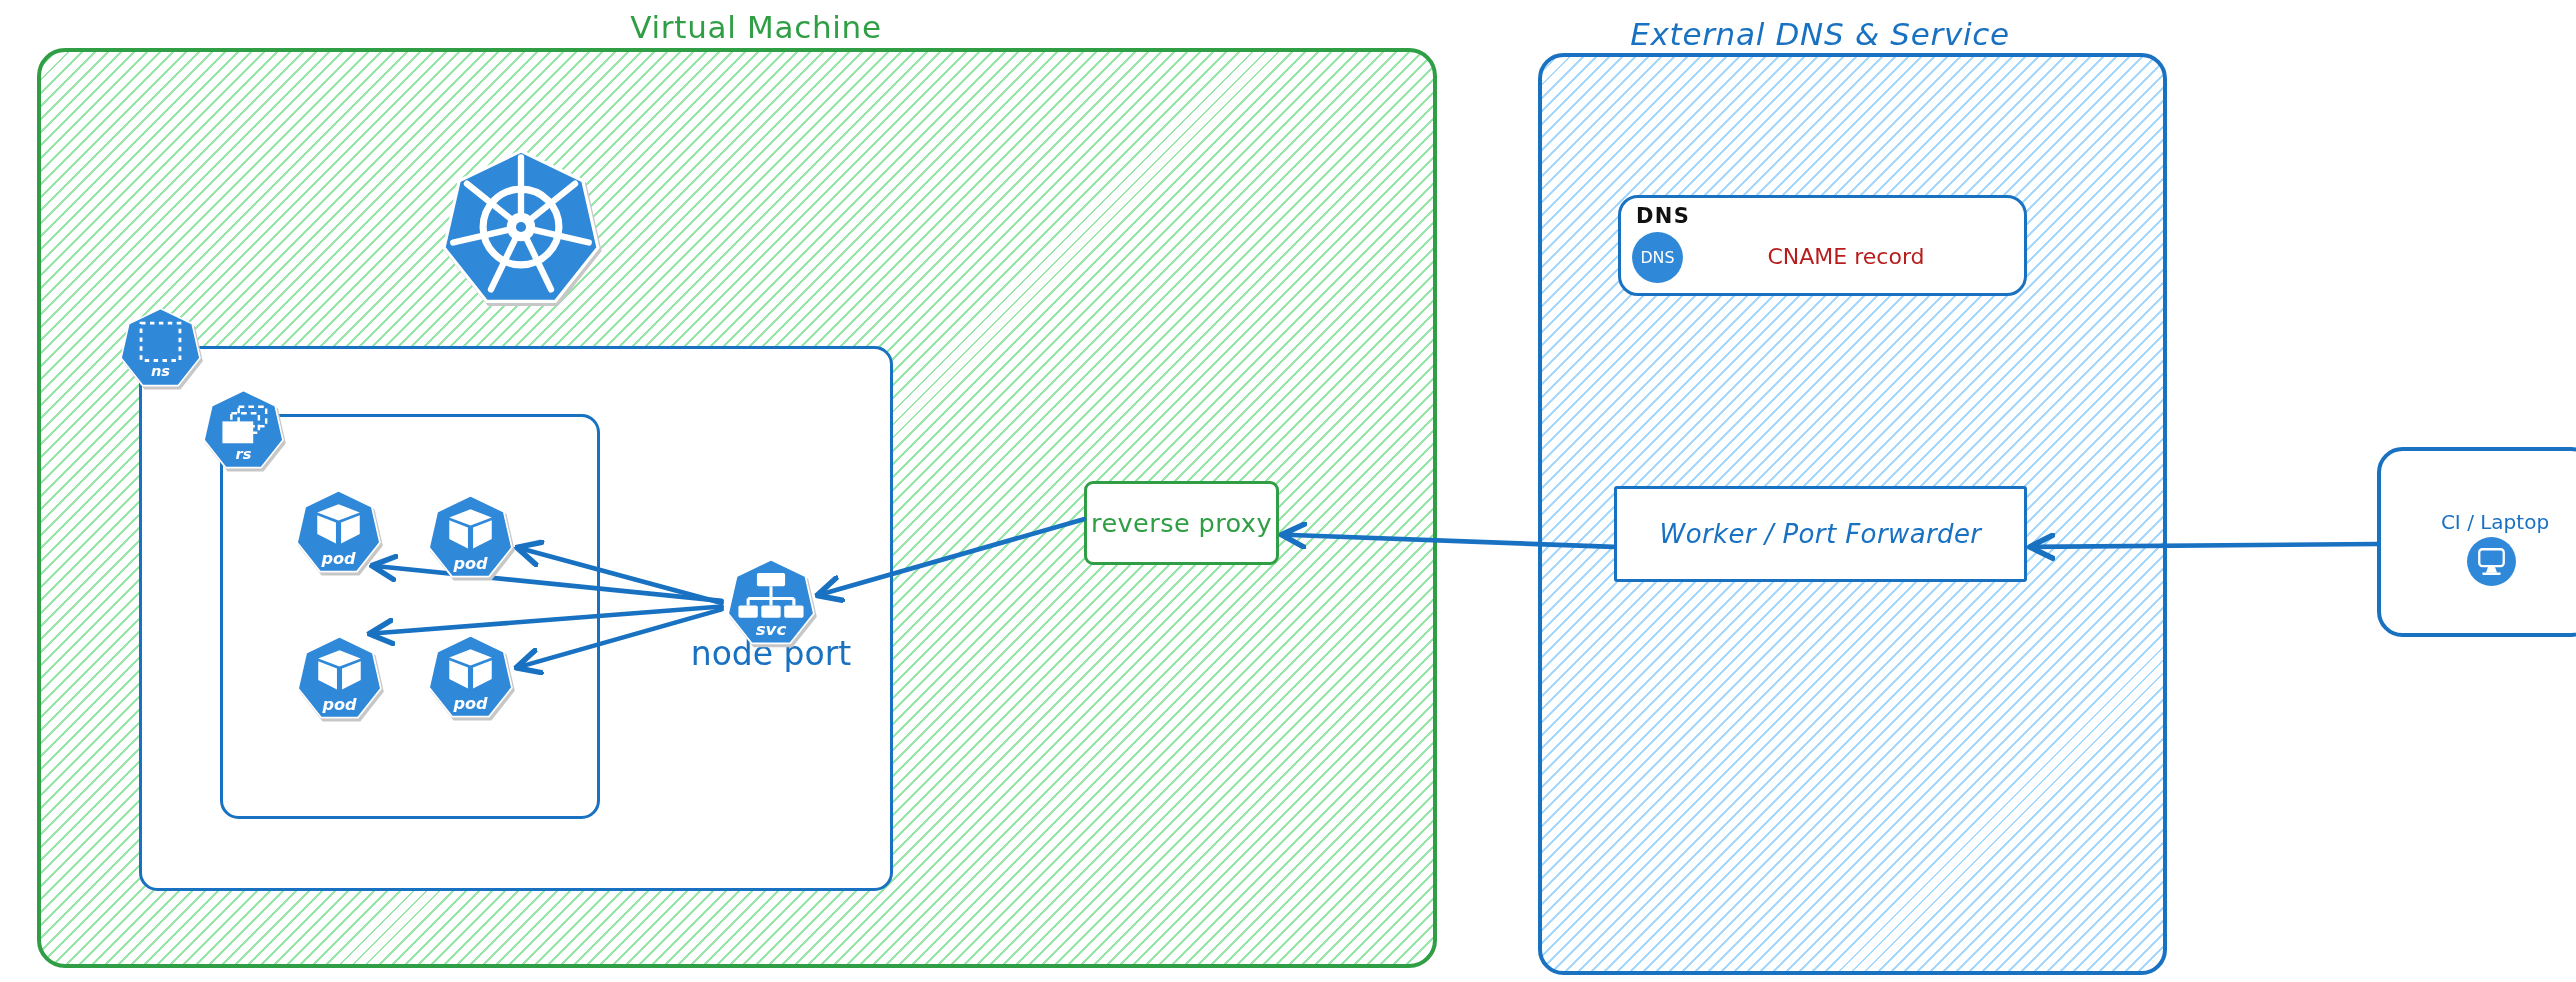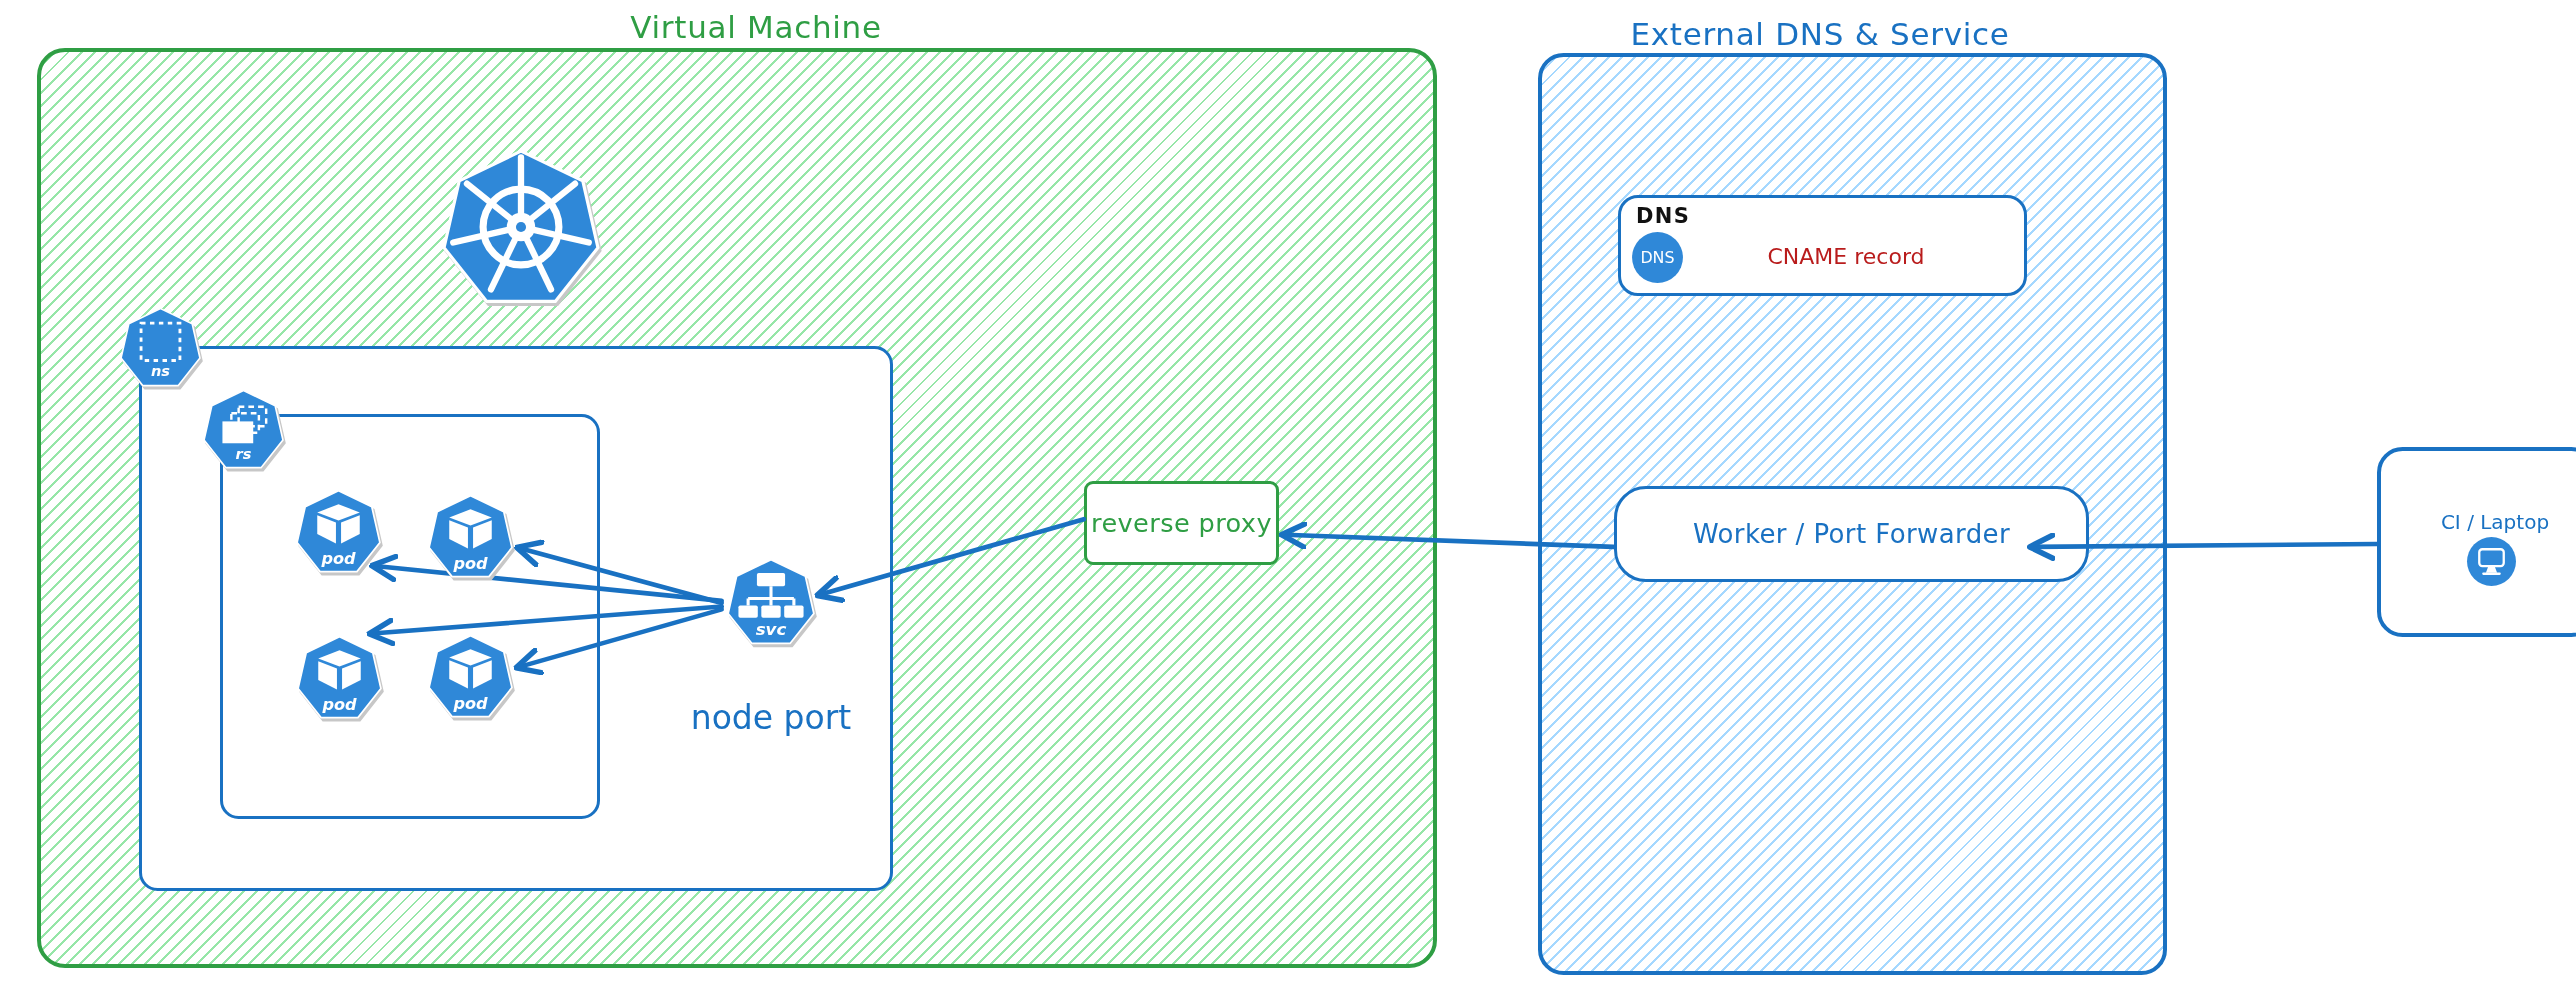--- a/index.html
+++ b/index.html
@@ -10,28 +10,28 @@
     background-image:repeating-linear-gradient(135deg,#96e6a8 0px,#96e6a8 2.1px,transparent 2.1px,transparent 9.2px);
     background-color:#ffffff;}
   .ext-box{left:1510px;top:53px;width:629px;height:922px;border:4.3px solid #1971c2;border-radius:25.6px;
     background-image:repeating-linear-gradient(135deg,#a5d8ff 0px,#a5d8ff 2.1px,transparent 2.1px,transparent 9.2px);
     background-color:#ffffff;}
   .ns-box{left:111px;top:346px;width:754px;height:545px;border:3.6px solid #1971c2;border-radius:18.5px;}
   .rs-box{left:192px;top:414px;width:380px;height:405px;border:3.6px solid #1971c2;border-radius:18.5px;}
   .rproxy-box{left:1056px;top:481px;width:195px;height:84px;border:3.6px solid #2f9e44;border-radius:9px;
     display:flex;align-items:center;justify-content:center;}
   .dns-box{left:1590px;top:195px;width:409px;height:101px;border:3.6px solid #1971c2;border-radius:20px;}
-  .worker-box{left:1586px;top:486px;width:475px;height:96px;border:3.6px solid #1971c2;border-radius:32px;
+  .worker-box{left:1586px;top:486px;width:413px;height:96px;border:3.6px solid #1971c2;border-radius:3px;
     display:flex;align-items:center;justify-content:center;}
   .ci-box{left:2349px;top:447px;width:220px;height:190px;border:4.3px solid #1971c2;border-radius:25.6px;}
   .title{position:absolute;font-size:31px;letter-spacing:0.7px;white-space:nowrap;transform:translateX(-50%);}
   .green-text{color:#2f9e44;}
-  .blue-text{color:#1971c2;}
+  .blue-text{color:#1971c2;font-style:italic;}
   .label-lg{font-size:26px;letter-spacing:0.4px;white-space:nowrap;}
-  .node-port{position:absolute;left:743px;top:698px;transform:translateX(-50%);font-size:33px;color:#1971c2;white-space:nowrap;}
+  .node-port{position:absolute;left:743px;top:634px;transform:translateX(-50%);font-size:33px;color:#1971c2;white-space:nowrap;}
   .cname{position:absolute;left:1818px;top:244px;transform:translateX(-50%);font-size:22px;color:#b91c1c;white-space:nowrap;}
   .dns-tag{position:absolute;left:1608px;top:204px;font-size:21px;font-weight:bold;color:#111111;letter-spacing:1.4px;}
   .ci-label{position:absolute;left:2467px;top:510px;transform:translateX(-50%);font-size:20px;color:#1971c2;white-space:nowrap;}
   .hepta{position:absolute;filter:drop-shadow(2.8px 3.6px 0 #c7c7c7);z-index:60;}
   .hepta text{fill:#ffffff;font-family:"DejaVu Sans",sans-serif;font-style:italic;font-weight:bold;text-anchor:middle;}
   .badge{position:absolute;z-index:60;}
   .arrows{position:absolute;left:0;top:0;z-index:50;pointer-events:none;}
   .flow{stroke:#1971c2;stroke-width:6.5;stroke-linecap:round;fill:none;}
 </style>
 </head>

